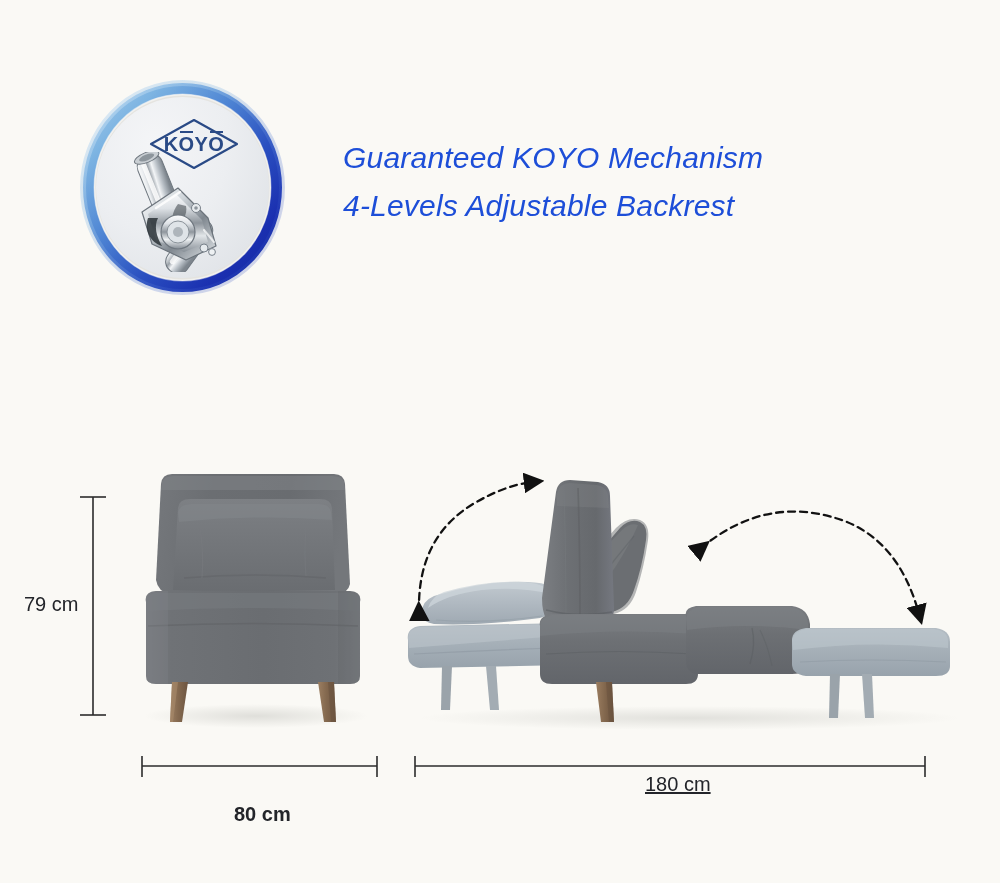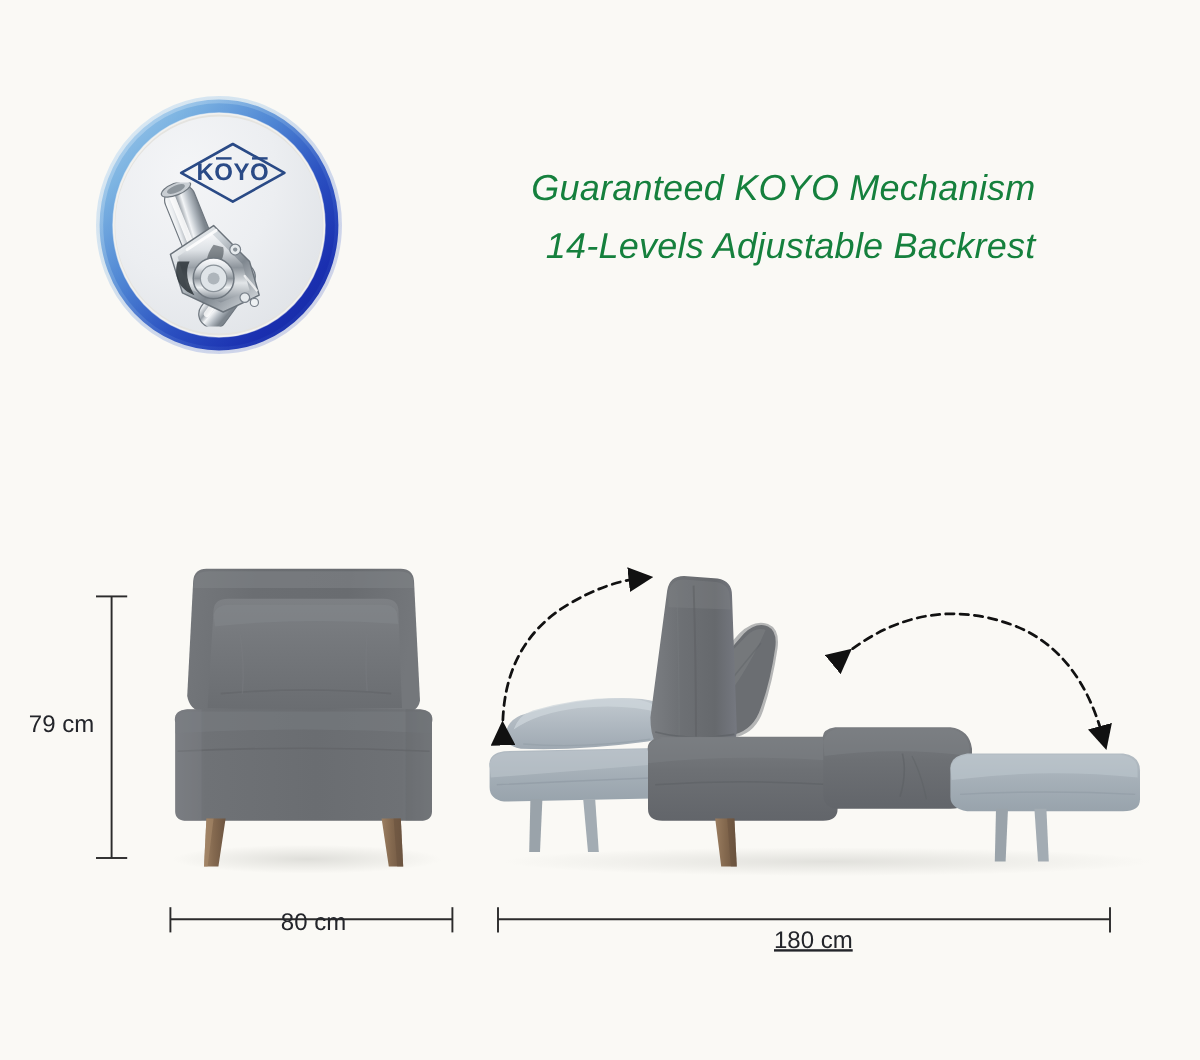--- a/index.html
+++ b/index.html
@@ -97,42 +97,42 @@
     left: 343px;
     top: 134px;
     width: 520px;
   }
   #headline .line {
     font-family: "Liberation Sans", sans-serif;
     font-style: italic;
     font-weight: 400;
     font-size: 30px;
     letter-spacing: 0.2px;
-    color: #15803d;
+    color: #1d4ed8;
     line-height: 48px;
     white-space: nowrap;
-    text-align: right;
   }
 
   
   .dim-label {
     position: absolute;
     font-family: "Liberation Sans", sans-serif;
     font-size: 20px;
     color: #23252a;
     white-space: nowrap;
   }
   #dim-height-label {
     left: 24px;
     top: 593px;
     text-align: center;
   }
   #dim-width-left-label {
     left: 234px;
-    top: 758px;
+    top: 803px;
+    font-weight: bold;
   }
   #dim-width-right-label {
     left: 645px;
     top: 773px;
     text-decoration: underline;
   }
   .dimsvg { position:absolute; left:0; top:0; pointer-events:none; }
 
   
   .furn { position: absolute; }
@@ -241,21 +241,21 @@
 
           <path d="M44 56 L68 40" stroke="#ffffff" stroke-width="2.5" opacity="0.85" stroke-linecap="round"></path>
           <path d="M92 78 L102 90" stroke="#ffffff" stroke-width="2" opacity="0.7" stroke-linecap="round"></path>
         </svg>
       </div>
     </div>
   </div>
 
   <div id="headline">
     <div class="line">Guaranteed KOYO Mechanism</div>
-    <div class="line">14-Levels Adjustable Backrest</div>
+    <div class="line">4-Levels Adjustable Backrest</div>
   </div>
 
   <div class="furn" id="chair-left">
     <svg width="250" height="262" viewBox="0 0 250 262" aria-hidden="true">
       <defs>
         <linearGradient id="bodyG" x1="0%" y1="0%" x2="100%" y2="0%">
           <stop offset="0%" stop-color="#797c80"></stop>
           <stop offset="12%" stop-color="#6f7276"></stop>
           <stop offset="55%" stop-color="#6a6d71"></stop>
           <stop offset="88%" stop-color="#6e7175"></stop>

